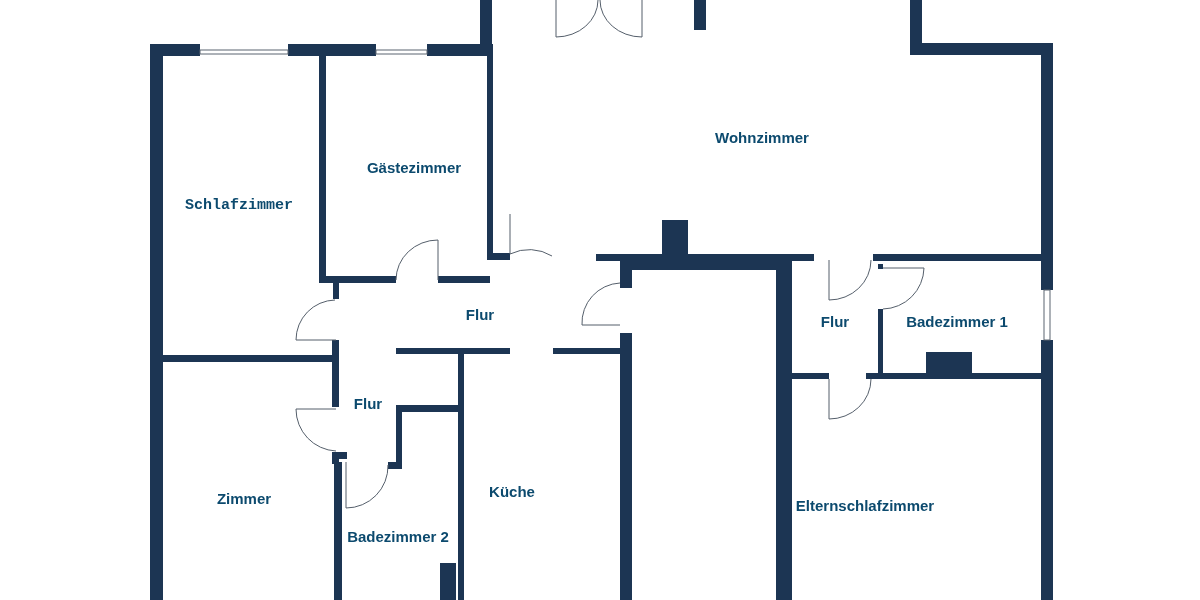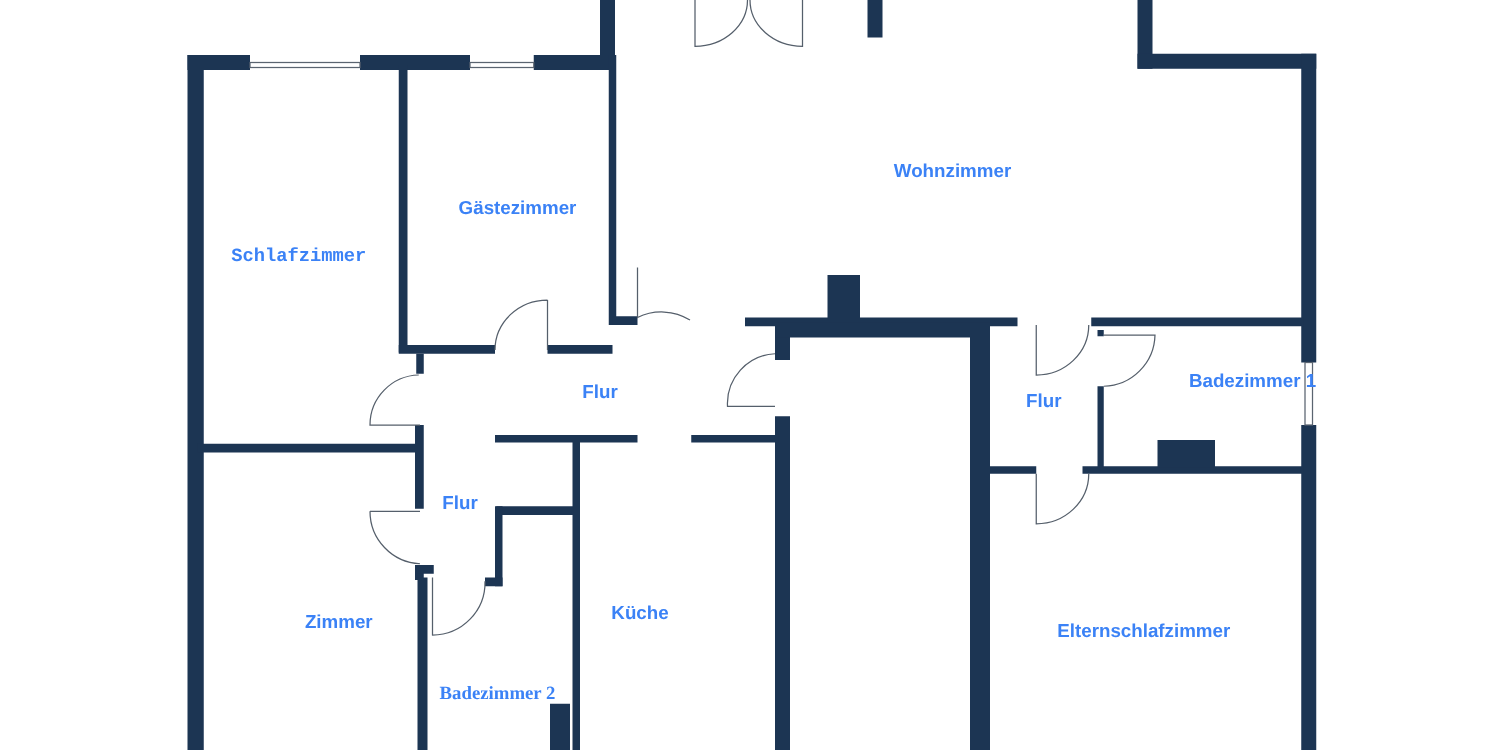--- a/index.html
+++ b/index.html
@@ -6,21 +6,21 @@
   body { width: 1200px; height: 600px; overflow: hidden; position: relative; }
   #plan { position: absolute; left: 0; top: 0; width: 1200px; height: 600px; }
   .wall { fill: #1c3553; }
   .door { fill: none; stroke: #555f6b; stroke-width: 1; }
   .win { fill: #ffffff; stroke: #5a6470; stroke-width: 1; }
   .label {
     position: absolute;
     font-family: "Liberation Sans", sans-serif;
     font-weight: bold;
     font-size: 15px;
-    color: #3b82f6;
+    color: #0c4a6e;
     white-space: nowrap;
     transform: translate(-50%, -50%);
   }
 </style>
 </head>
 <body>
 
 <svg id="plan" viewBox="0 0 1200 600" xmlns="http://www.w3.org/2000/svg">
   <g>
 
@@ -115,18 +115,18 @@
   </g>
 </svg>
 
 <div>
   <div class="label" style="left:239px; top:205px;font-family:Liberation Mono, monospace;">Schlafzimmer</div>
   <div class="label" style="left:414px; top:167px;">Gästezimmer</div>
   <div class="label" style="left:762px; top:137px;">Wohnzimmer</div>
   <div class="label" style="left:480px; top:314px;">Flur</div>
   <div class="label" style="left:368px; top:403px;">Flur</div>
   <div class="label" style="left:835px; top:321px;">Flur</div>
-  <div class="label" style="left:957px; top:305px;margin-left:45px;">Badezimmer 1</div>
-  <div class="label" style="left:244px; top:498px;margin-left:27px;">Zimmer</div>
-  <div class="label" style="left:398px; top:556px;font-family:Liberation Serif, serif;">Badezimmer 2</div>
+  <div class="label" style="left:957px; top:321px;">Badezimmer 1</div>
+  <div class="label" style="left:244px; top:498px;">Zimmer</div>
+  <div class="label" style="left:398px; top:536px;">Badezimmer 2</div>
   <div class="label" style="left:512px; top:491px;">Küche</div>
-  <div class="label" style="left:915px; top:505px;">Elternschlafzimmer</div>
+  <div class="label" style="left:865px; top:505px;">Elternschlafzimmer</div>
 </div>
 
 </body></html>

